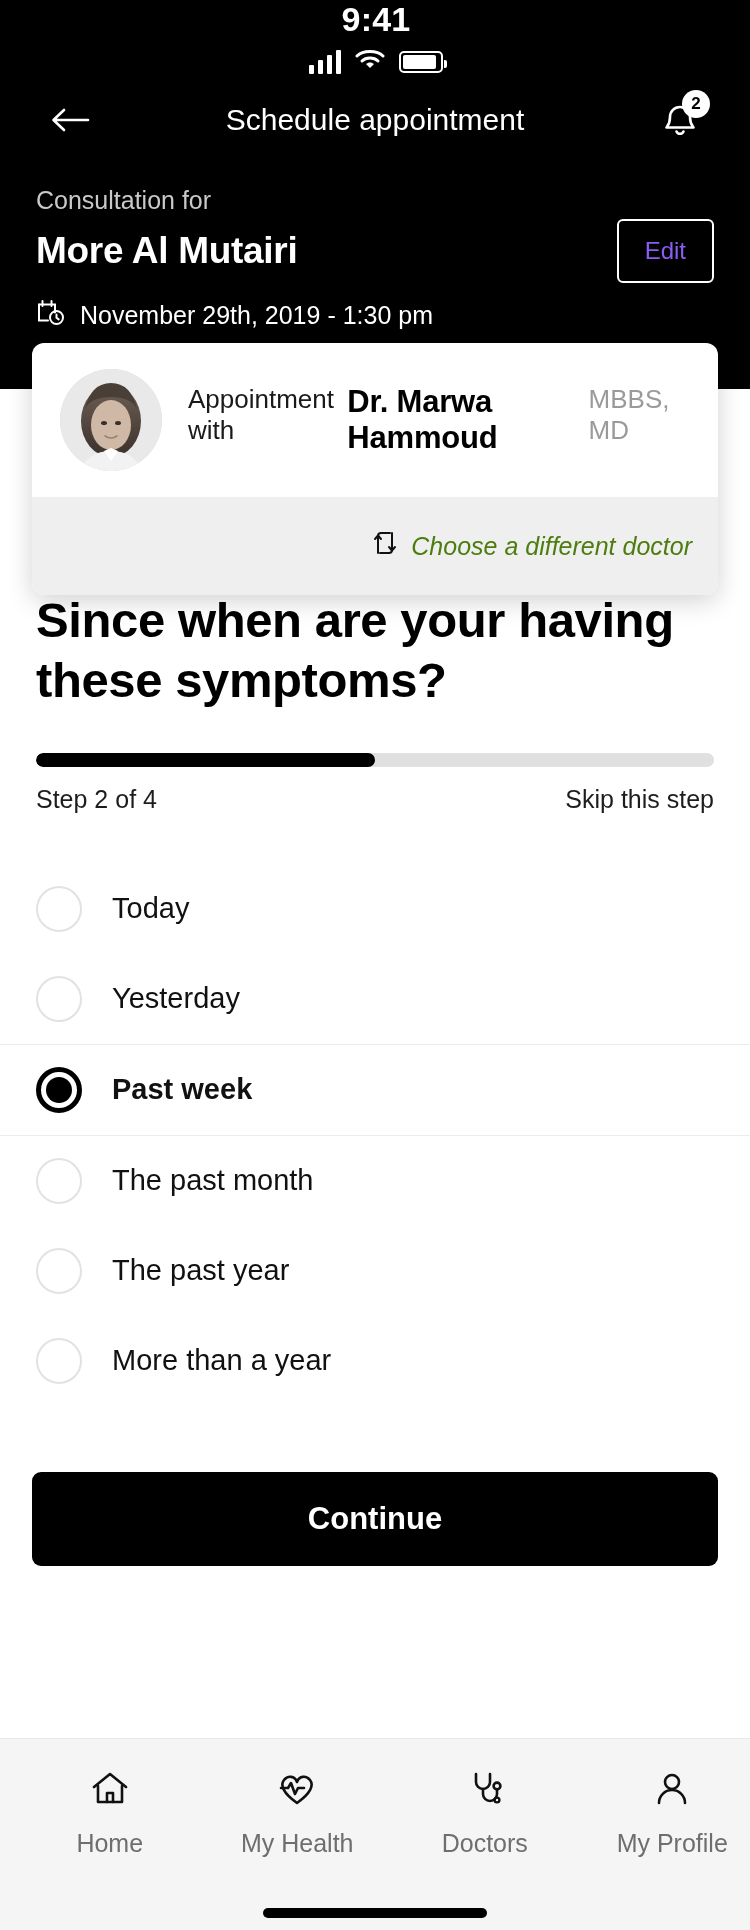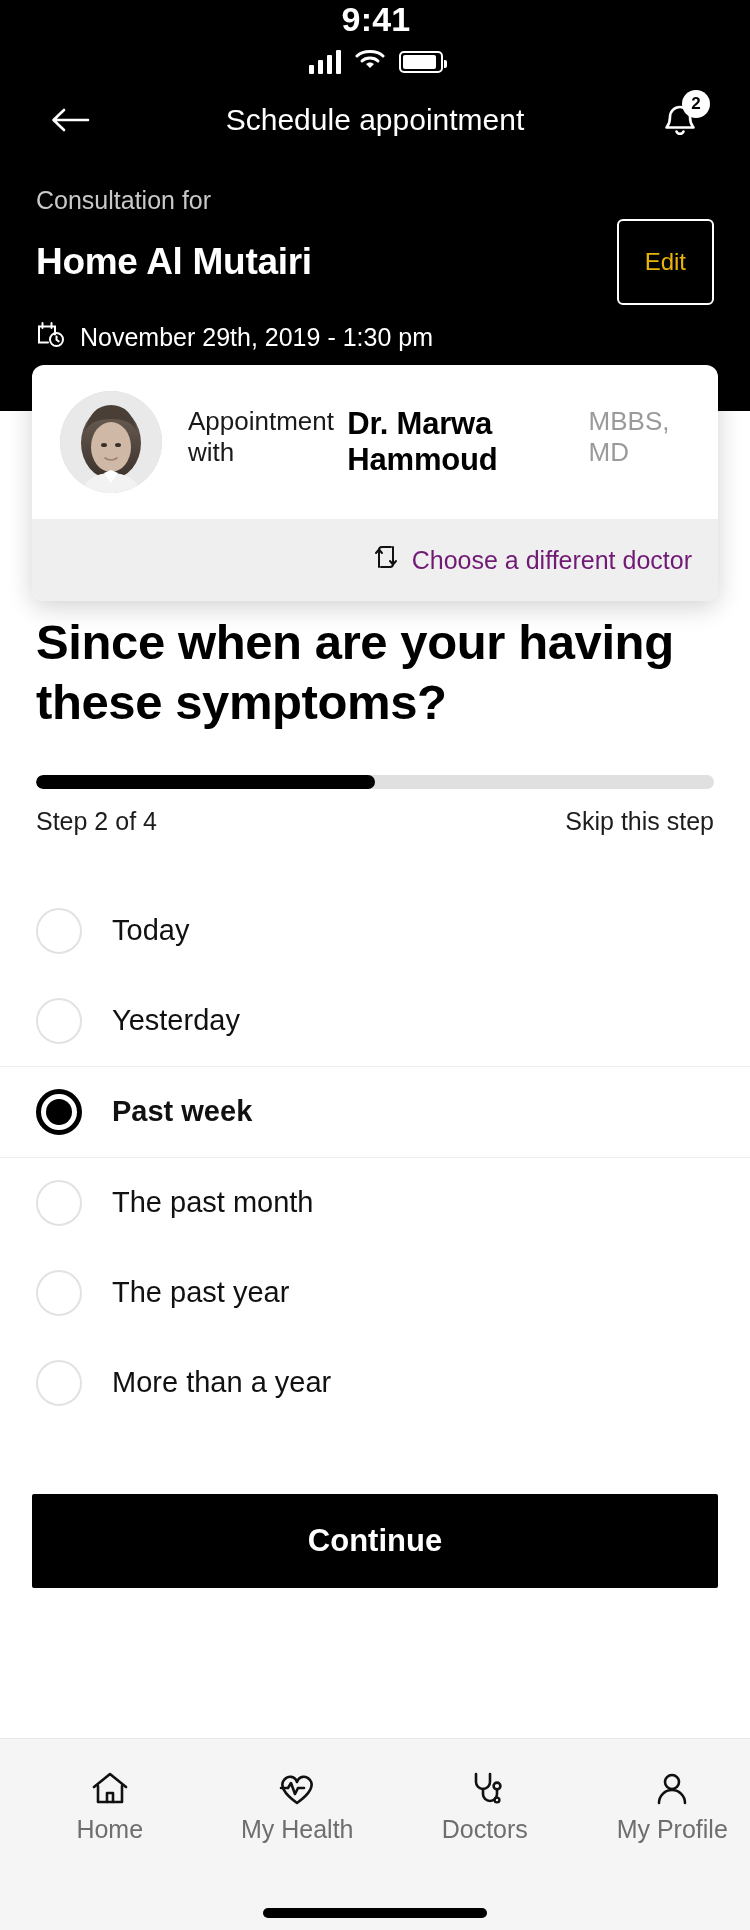--- a/index.html
+++ b/index.html
@@ -37,22 +37,22 @@
     position:absolute; top:-4px; right:-4px; min-width:28px; height:28px;
     background:#ffffff; color:#000000; border-radius:14px;
     font-size:17px; font-weight:700; display:flex; align-items:center; justify-content:center; padding:0 6px;
   }
 
   .consult { padding:22px 36px 0 36px; }
   .consult-label { font-size:25px; color:#c9c9c9; font-weight:400; }
   .consult-row { display:flex; align-items:center; justify-content:space-between; margin-top:4px; }
   .patient-name { font-size:37px; font-weight:700; letter-spacing:-0.3px; }
   .edit-btn {
-    border:2px solid #ffffff; color:#eab308; background:transparent;
-    border-radius:6px; font-size:24px; padding:27px 26px; cursor:pointer;
+    border:2px solid #ffffff; color:#8b5cf6; background:transparent;
+    border-radius:6px; font-size:24px; padding:16px 26px; cursor:pointer;
     font-family:"Liberation Sans", sans-serif;
   }
   .date-row { display:flex; align-items:center; gap:14px; margin-top:14px; font-size:25px; color:#ffffff; }
 
   
   .card-holder { position:relative; height:140px; }
   .doctor-card {
     position:absolute; left:32px; right:32px; top:-46px;
     background:#ffffff; border-radius:12px; overflow:hidden;
     box-shadow:0 6px 26px rgba(0,0,0,0.18);
@@ -61,22 +61,22 @@
   .avatar {
     width:102px; height:102px; border-radius:50%; flex:0 0 102px; position:relative; overflow:hidden;
     background:#d8d8d8;
   }
   .avatar svg { display:block; width:100%; height:100%; }
   .doc-text { display:flex; flex-direction:row; gap:2px; }
   .doc-sub { font-size:26px; color:#1a1a1a; }
   .doc-name { font-size:31px; font-weight:700; color:#000; letter-spacing:-0.2px; }
   .doc-cred { font-size:26px; color:#9a9a9a; }
   .card-footer {
-    background:#efefef; padding:24px 26px; display:flex; align-items:center; justify-content:flex-end; gap:12px;
-    font-size:25px; color:#701a75; cursor:pointer;
+    background:#efefef; padding:32px 26px; display:flex; align-items:center; justify-content:flex-end; gap:12px;
+    font-size:25px; color:#4d7c0f; cursor:pointer;font-style:italic;
   }
 
   
   .content { padding:0 36px; }
   .question { font-size:49px; font-weight:700; line-height:1.22; color:#000; letter-spacing:-0.4px; margin-top:62px; }
   .progress-track { margin-top:42px; height:14px; border-radius:7px; background:#e0e0e0; overflow:hidden; }
   .progress-fill { height:100%; background:#000; border-radius:7px; }
   .step-row { display:flex; align-items:center; justify-content:space-between; margin-top:18px; font-size:25px; color:#1d1d1d; }
   .skip-link { cursor:pointer; }
 
@@ -88,32 +88,32 @@
   .option.selected .radio::after {
     content:""; position:absolute; inset:5px; border-radius:50%; background:#000;
   }
   .option-label { font-size:29px; color:#111; }
   .option.selected { border-top:1px solid #ececec; border-bottom:1px solid #ececec; }
   .option.selected .option-label { font-weight:700; }
 
   
   .continue-wrap { padding:0 32px; margin-top:66px; }
   .continue-btn {
-    width:100%; background:#000; color:#fff; border:none; border-radius:2px;
+    width:100%; background:#000; color:#fff; border:none; border-radius:9px;
     height:94px; font-size:31px; font-weight:700; cursor:pointer;
     font-family:"Liberation Sans", sans-serif;
   }
 
   
   .tabbar {
     margin-top:auto; background:#f5f5f5; border-top:1px solid #e8e8e8;
     padding:28px 0 0 0; height:192px; display:flex; flex-direction:column;
   }
   .tabs { display:flex; }
-  .tab { flex:1; display:flex; flex-direction:column; align-items:center; cursor:pointer;padding-left:32px; }
+  .tab { flex:1; display:flex; flex-direction:column; align-items:center; gap:14px; cursor:pointer;padding-left:32px; }
   .tab-label { font-size:25px; color:#6e6e6e; }
   .home-indicator { width:224px; height:10px; background:#000; border-radius:5px; margin:auto auto 12px auto; }
 </style>
 </head>
 <body>
 
 <div class="screen">
 
   <div class="dark-region">
 
@@ -151,21 +151,21 @@
           <path d="M9 17 a10 10 0 0 1 20 0 c0 7 2.5 9 3.5 10.5 H5.5 C6.5 26 9 24 9 17 Z" stroke="#fff" stroke-width="2.6" stroke-linejoin="round"></path>
           <path d="M15.5 31.5 a3.8 3.8 0 0 0 7 0" stroke="#fff" stroke-width="2.6" stroke-linecap="round"></path>
         </svg>
         <span class="bell-badge">2</span>
       </div>
     </div>
 
     <div class="consult">
       <div class="consult-label">Consultation for</div>
       <div class="consult-row">
-        <div class="patient-name">Home Al Mutairi</div>
+        <div class="patient-name">More Al Mutairi</div>
         <button class="edit-btn">Edit</button>
       </div>
       <div class="date-row">
         <span>
           <svg width="30" height="30" viewBox="0 0 30 30" fill="none">
             <path d="M3 7.5 h16 v8" stroke="#fff" stroke-width="2" stroke-linecap="round"></path>
             <path d="M3 7.5 v16 h9" stroke="#fff" stroke-width="2" stroke-linecap="round"></path>
             <path d="M6.5 4 v5 M15.5 4 v5" stroke="#fff" stroke-width="2" stroke-linecap="round"></path>
             <circle cx="20.5" cy="20.5" r="6.5" stroke="#fff" stroke-width="2"></circle>
             <path d="M20.5 17.5 v3.3 l2.2 1.6" stroke="#fff" stroke-width="2" stroke-linecap="round"></path>

